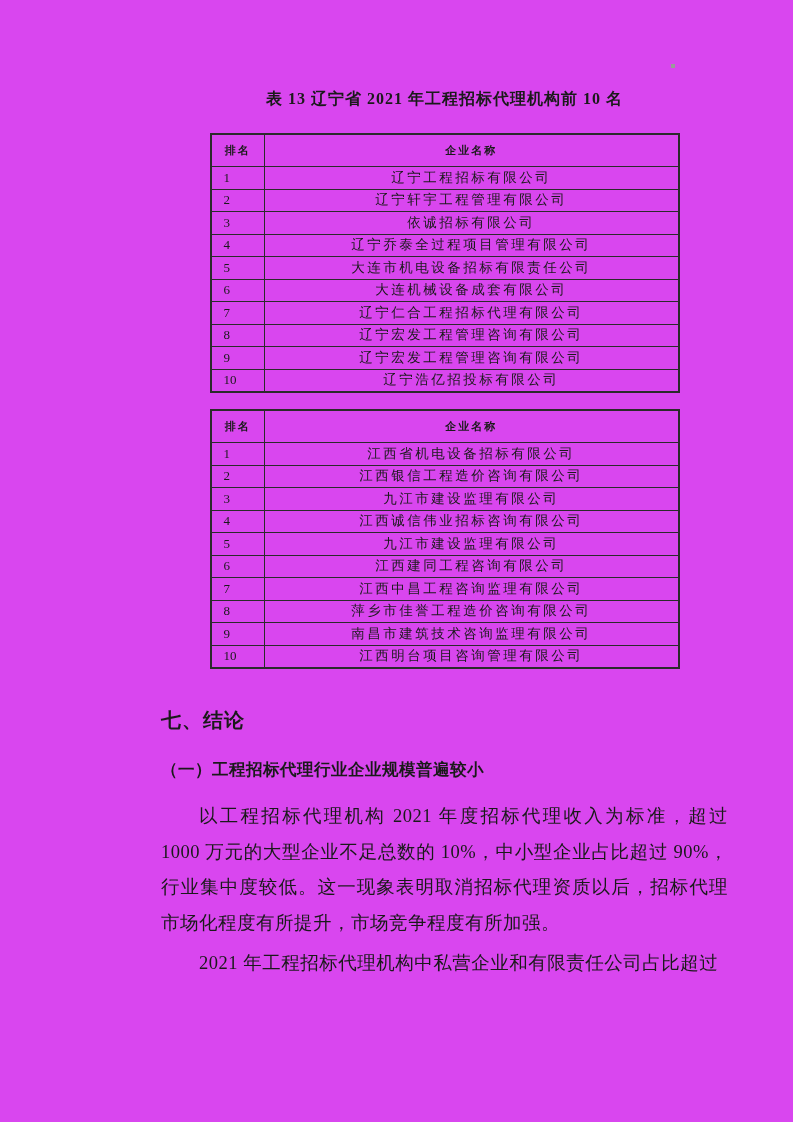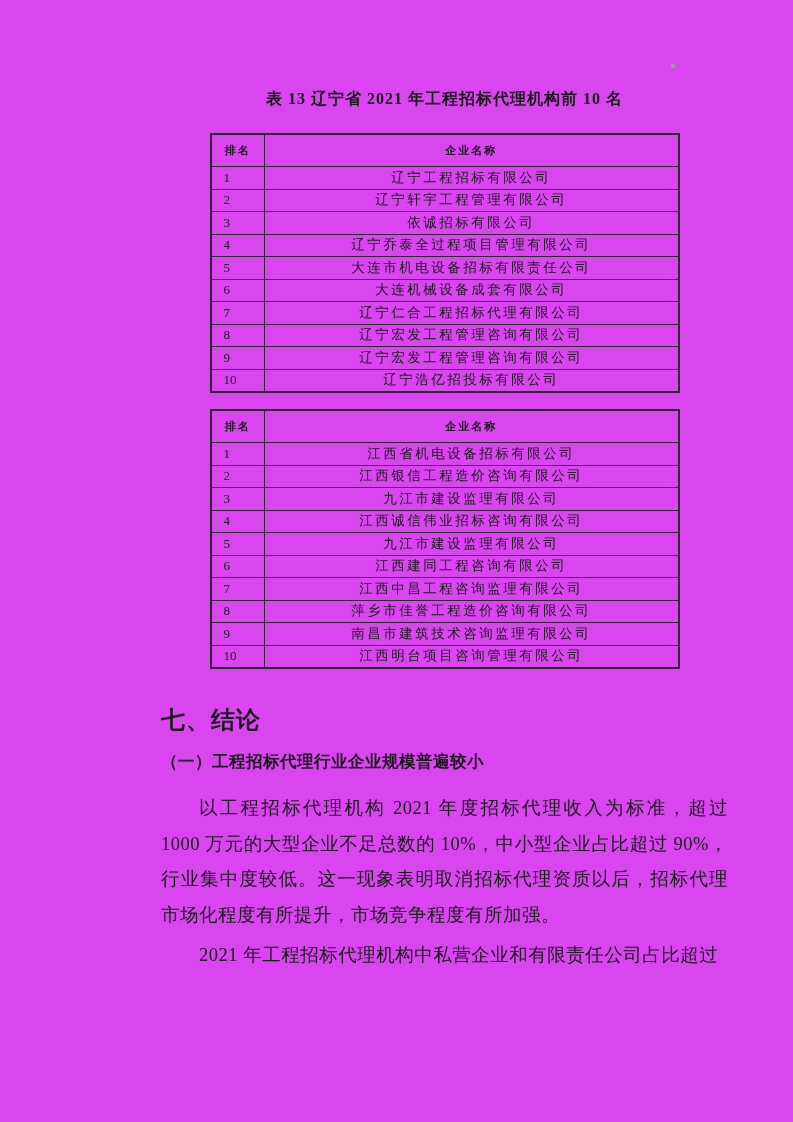--- a/index.html
+++ b/index.html
@@ -56,28 +56,28 @@
   .t1-title { margin-top: 0; }
   .t1 { margin-top: 23px; }
   .t2-title { margin-top: 33px; }
   .t2 { margin-top: 16px; }
 
   .content { margin: 0 113px; width: 567px; }
 
   .sec-heading {
     margin-top: 37px;
     font-family: "Liberation Sans", "DejaVu Sans", sans-serif;
-    font-size: 24px;
+    font-size: 20px;
     font-weight: bold;
     letter-spacing: 1px;
     line-height: 28px;
     height: 28px;
   }
   .sub-heading {
-    margin-top: 16px;
+    margin-top: 24px;
     font-size: 16.5px;
     font-weight: bold;
     letter-spacing: 0.5px;
     line-height: 24px;
     height: 24px;
   }
   .sub-heading.second { margin-top: 16px; }
   .body-para {
     margin-top: 17px;
     font-size: 18.5px;

